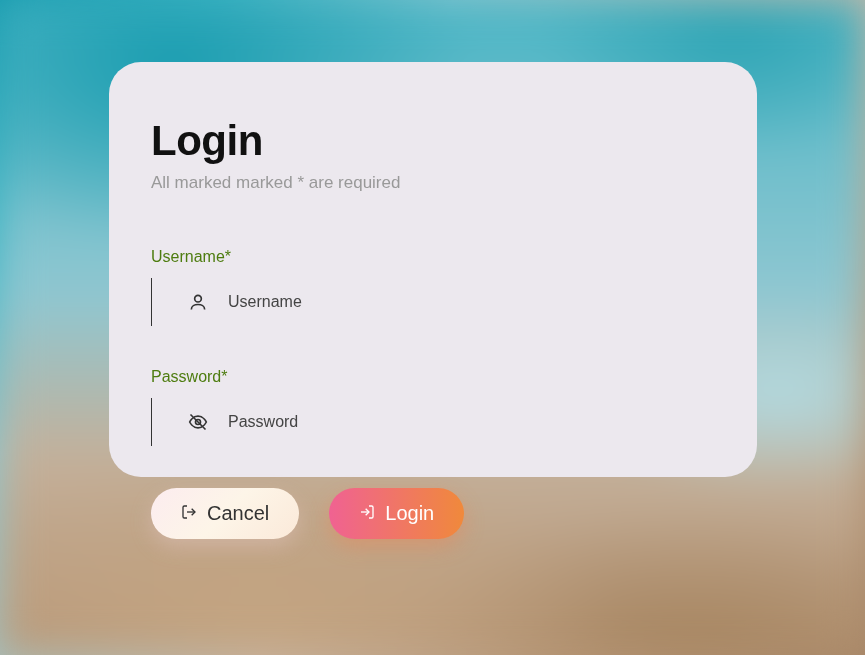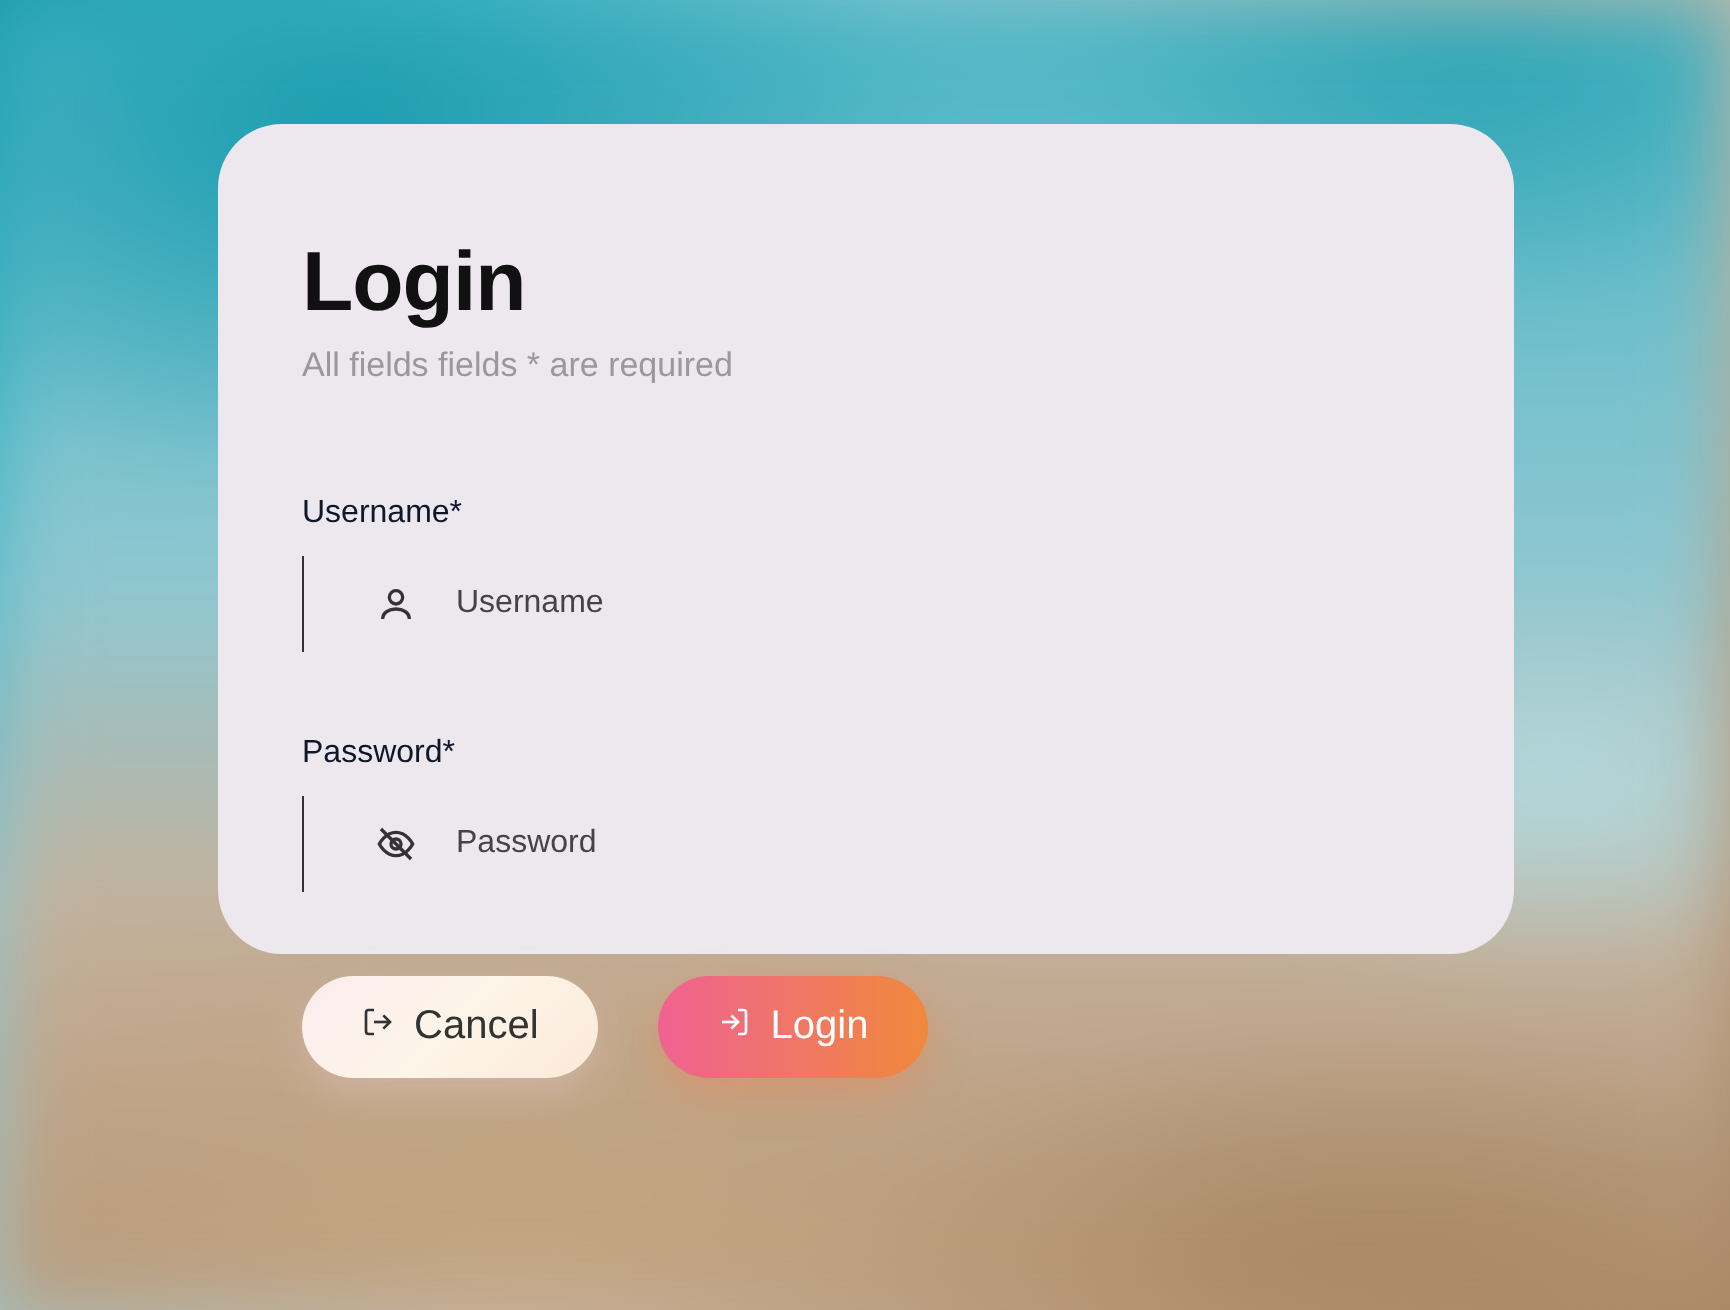--- a/index.html
+++ b/index.html
@@ -50,21 +50,21 @@
       margin-bottom: 8px;
       letter-spacing: -0.5px;
     }
     .subtitle {
       font-size: 17px;
       color: #999;
       margin-bottom: 55px;
     }
     .field-label {
       font-size: 16px;
-      color: #0f172a;
+      color: #4d7c0f;
       margin-bottom: 12px;
     }
     .input-wrapper {
       display: flex;
       align-items: center;
       border-left: 1px solid #333;
       padding: 14px 0 14px 20px;
       margin-bottom: 42px;
       gap: 20px;
     }
@@ -120,21 +120,21 @@
       height: 16px;
     }
   </style>
 </head>
 <body>
 
 <div class="bg-blur"></div>
 
 <div class="card">
   <h1 class="title">Login</h1>
-  <p class="subtitle">All fields fields * are required</p>
+  <p class="subtitle">All marked marked * are required</p>
 
   <div>
     <div class="field-label">Username*</div>
     <div class="input-wrapper">
       <span class="input-icon">
         <svg viewBox="0 0 24 24" fill="none" stroke="#333" stroke-width="2">
           <circle cx="12" cy="8" r="4"></circle>
           <path d="M4 21c0-4 4-6 8-6s8 2 8 6"></path>
         </svg>
       </span>

